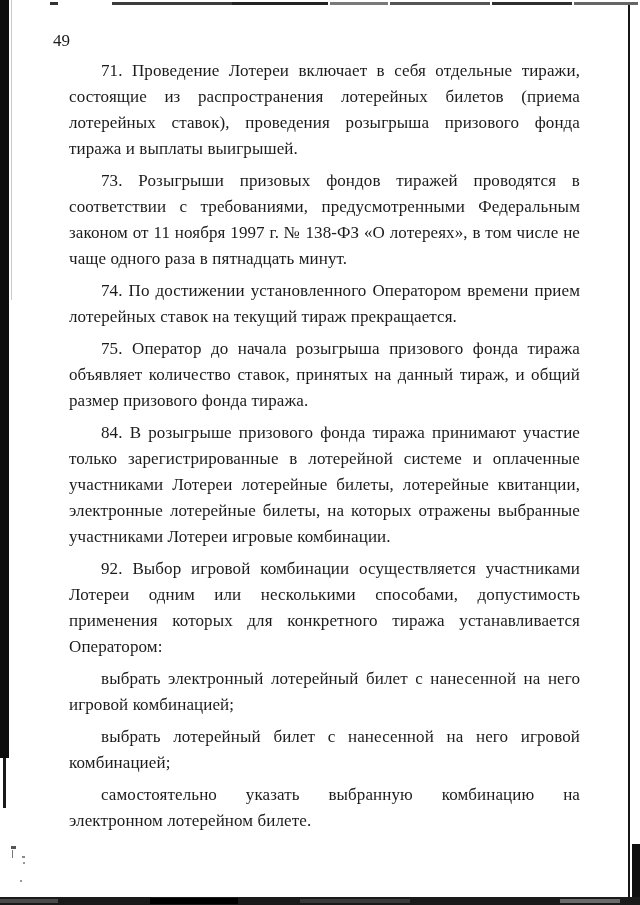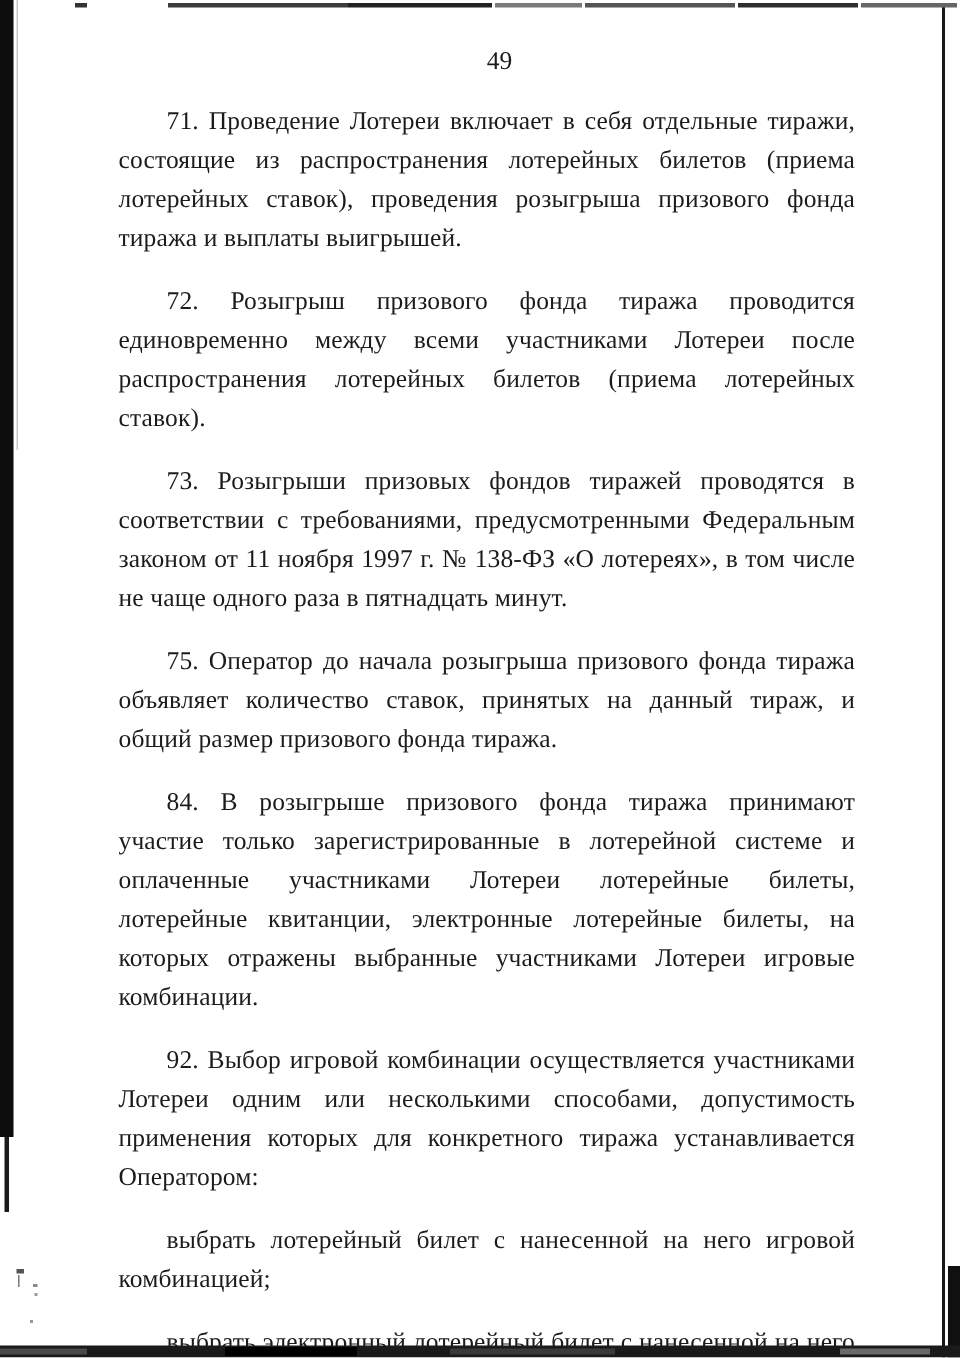--- a/index.html
+++ b/index.html
@@ -17,40 +17,39 @@
   .sheet {
     position: absolute;
     inset: 0;
     background: var(--paper, #ffffff);
   }
   .page-number {
     position: absolute;
     top: 31px;
     left: 0;
     right: 0;
-    padding-left: 26px;
-    text-align: center;
+    padding-left: 53px;
     font-size: 17px;
     line-height: 20px;
     color: var(--ink, #1b1b1b);
     font-family: Liberation Serif, serif;
   }
   .body-text {
     position: absolute;
     left: 63px;
     top: 52px;
     width: 523px;
     font-size: 17px;
     line-height: 26px;
     text-align: justify;
     color: var(--ink, #1b1b1b);
     letter-spacing: 0.1px;
   }
   .body-text p.para {
-    margin: 16px;
+    margin: 6px;
     text-indent: 32px;
     hyphens: none;
   }
   
   .art { position: absolute; pointer-events: none; }
   .edge-left        { left: 0;   top: 0;    width: 9px;  height: 758px; background: #0d0d0d; }
   .edge-left-tail   { left: 3px; top: 758px; width: 3px; height: 50px;  background: #1a1a1a; }
   .edge-left-ghost  { left: 11px; top: 0;   width: 1px;  height: 300px; background: #c9c9c9; }
   .edge-right       { left: 628px; top: 4px; width: 2px; height: 901px; background: #171717; }
   .edge-right-thick { left: 632px; top: 844px; width: 8px; height: 61px; background: #101010; }
@@ -76,27 +75,27 @@
 </style>
 </head>
 <body>
 
 <div class="sheet">
 
   <div class="page-number">49</div>
 
   <div class="body-text">
       <p class="para">71. Проведение Лотереи включает в себя отдельные тиражи, состоящие из распространения лотерейных билетов (приема лотерейных ставок), проведения розыгрыша призового фонда тиража и выплаты выигрышей.</p>
-      <p class="para">72. Розыгрыш призового фонда тиража проводится единовременно между всеми участниками Лотереи после распространения лотерейных билетов (приема лотерейных ставок).</p>
       <p class="para">73. Розыгрыши призовых фондов тиражей проводятся в соответствии с требованиями, предусмотренными Федеральным законом от 11 ноября 1997 г. № 138-ФЗ «О лотереях», в том числе не чаще одного раза в пятнадцать минут.</p>
+      <p class="para">74. По достижении установленного Оператором времени прием лотерейных ставок на текущий тираж прекращается.</p>
       <p class="para">75. Оператор до начала розыгрыша призового фонда тиража объявляет количество ставок, принятых на данный тираж, и общий размер призового фонда тиража.</p>
       <p class="para">84. В розыгрыше призового фонда тиража принимают участие только зарегистрированные в лотерейной системе и оплаченные участниками Лотереи лотерейные билеты, лотерейные квитанции, электронные лотерейные билеты, на которых отражены выбранные участниками Лотереи игровые комбинации.</p>
       <p class="para">92. Выбор игровой комбинации осуществляется участниками Лотереи одним или несколькими способами, допустимость применения которых для конкретного тиража устанавливается Оператором:</p>
+      <p class="para">выбрать электронный лотерейный билет с нанесенной на него игровой комбинацией;</p>
       <p class="para">выбрать лотерейный билет с нанесенной на него игровой комбинацией;</p>
-      <p class="para">выбрать электронный лотерейный билет с нанесенной на него игровой комбинацией;</p>
       <p class="para">самостоятельно указать выбранную комбинацию на электронном лотерейном билете.</p>
     </div>
 
   <div class="art edge-left"></div>
   <div class="art edge-left-tail"></div>
   <div class="art edge-left-ghost"></div>
   <div class="art edge-right"></div>
   <div class="art edge-right-thick"></div>
   <div class="art edge-bottom"></div>
   <div class="art bseg bseg1"></div>

